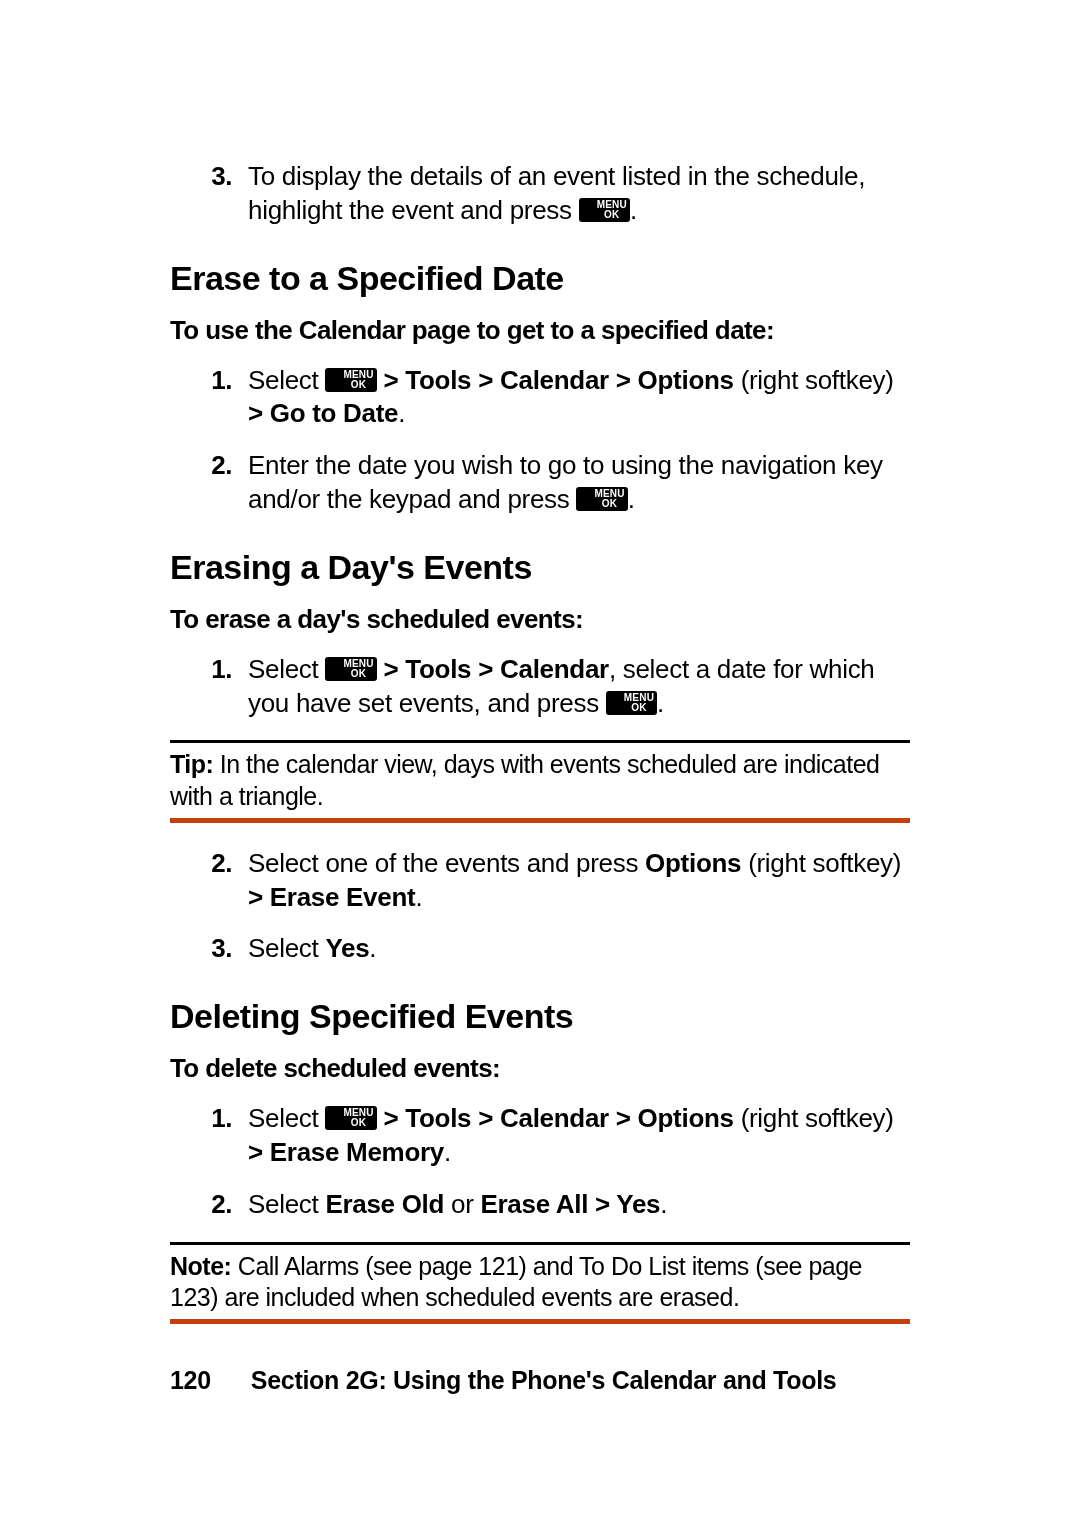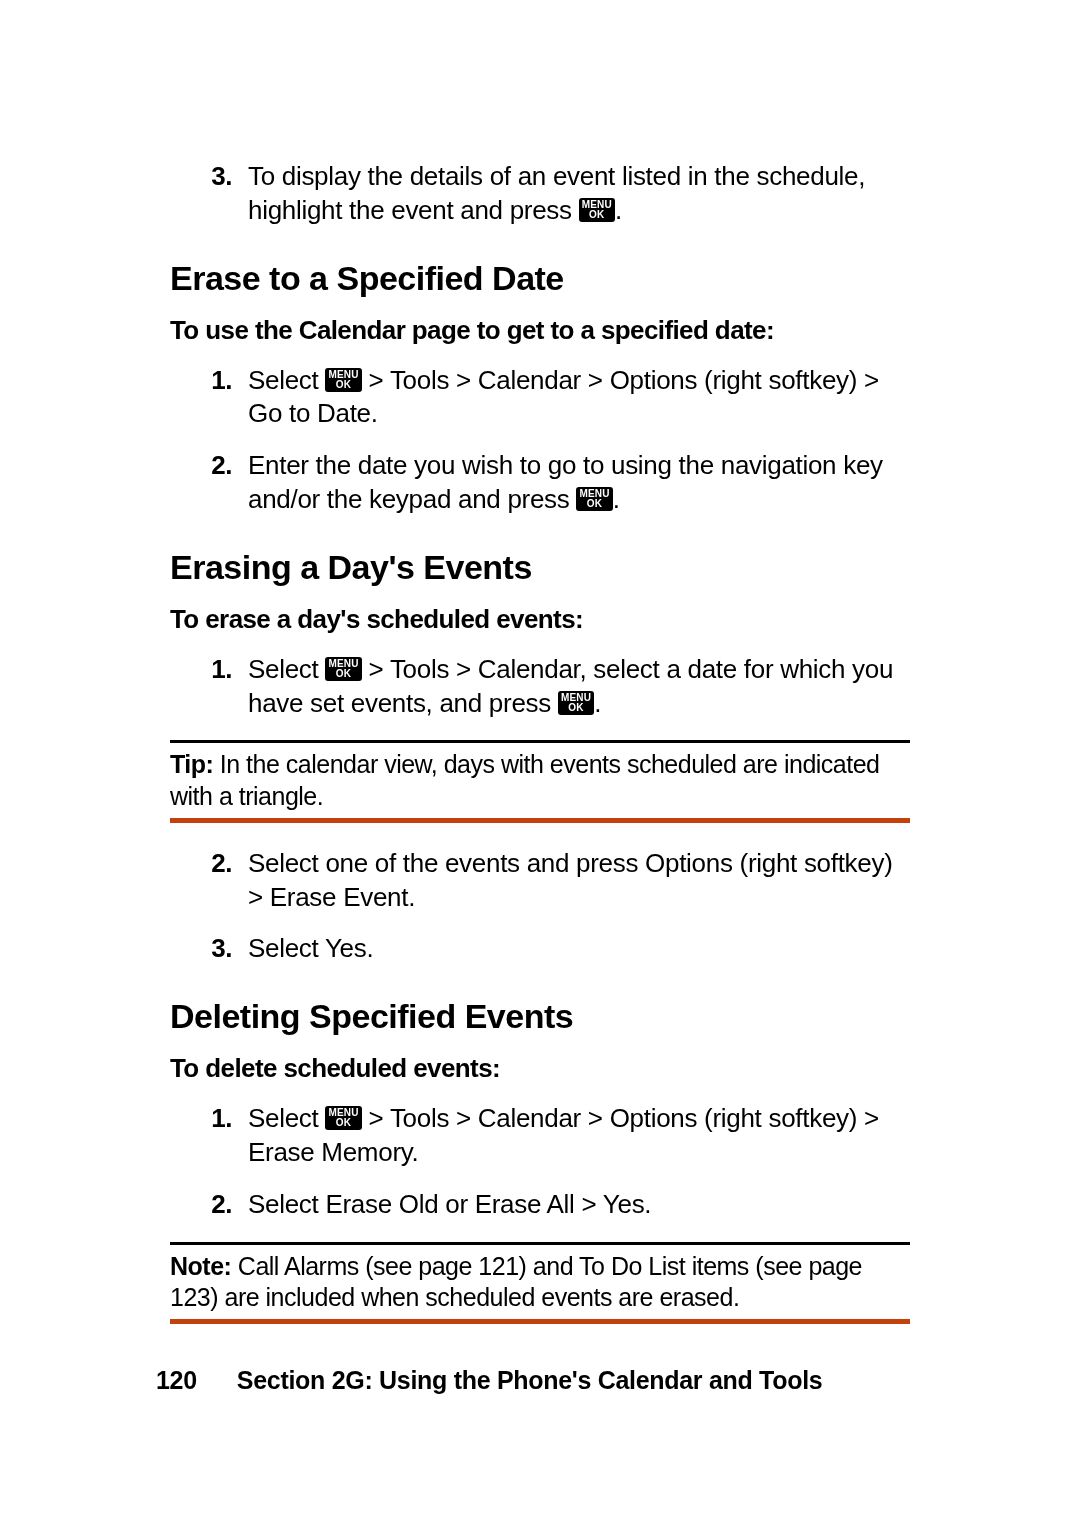--- a/index.html
+++ b/index.html
@@ -50,48 +50,48 @@
     letter-spacing: -0.5px;
   }
   .menuok {
     display: inline-block;
     background: #000;
     color: #fff;
     border-radius: 3px;
     font-size: 10px;
     line-height: 10px;
     font-weight: 700;
-    padding: 2px 3px 2px 3px;
+    padding: 2px 3px 2px 18px;
     vertical-align: 1px;
     text-align: center;
     font-family: Arial, sans-serif;
     letter-spacing: 0.2px;
   }
   .menuok .t { display:block; }
   .menuok .b { display:block; }
   .note-box {
     border-top: 3px solid #000;
     border-bottom: 5px solid #c2410c;
     padding: 6px 0 6px 0;
     margin: 10px 0 24px 0;
     font-size: 25px;
     letter-spacing: -0.5px;
     line-height: 1.25;
   }
   .note-box .lbl { font-weight: 700; }
   .footer {
     position: absolute;
     bottom: 130px;
-    left: 156px;
+    left: 170px;
     font-weight: 700;
     font-size: 25px;
     letter-spacing: -0.3px;
   }
   .footer .pnum { margin-right: 40px; }
-  b { font-weight: 400; }
+  b { font-weight: 700; }
   .tight { letter-spacing: -0.6px; }
 </style>
 </head>
 <body>
 
 <div class="page">
 
   <ol class="ol">
     <li>
       <span class="num">3.</span>

